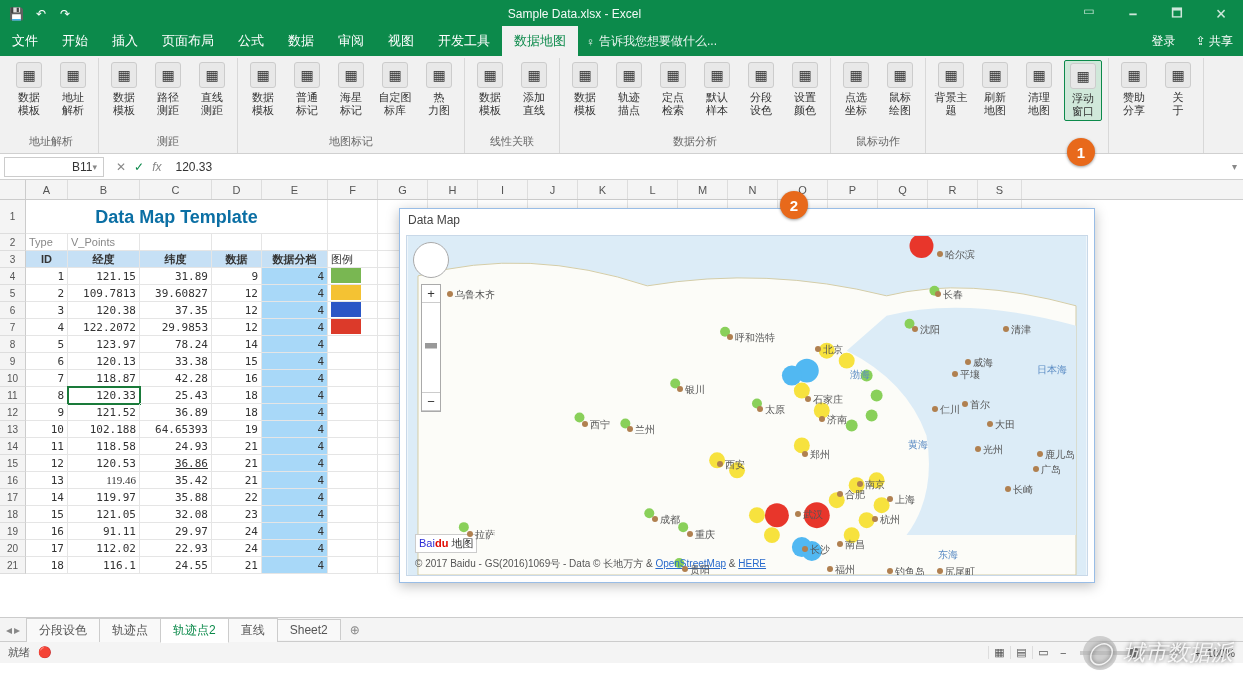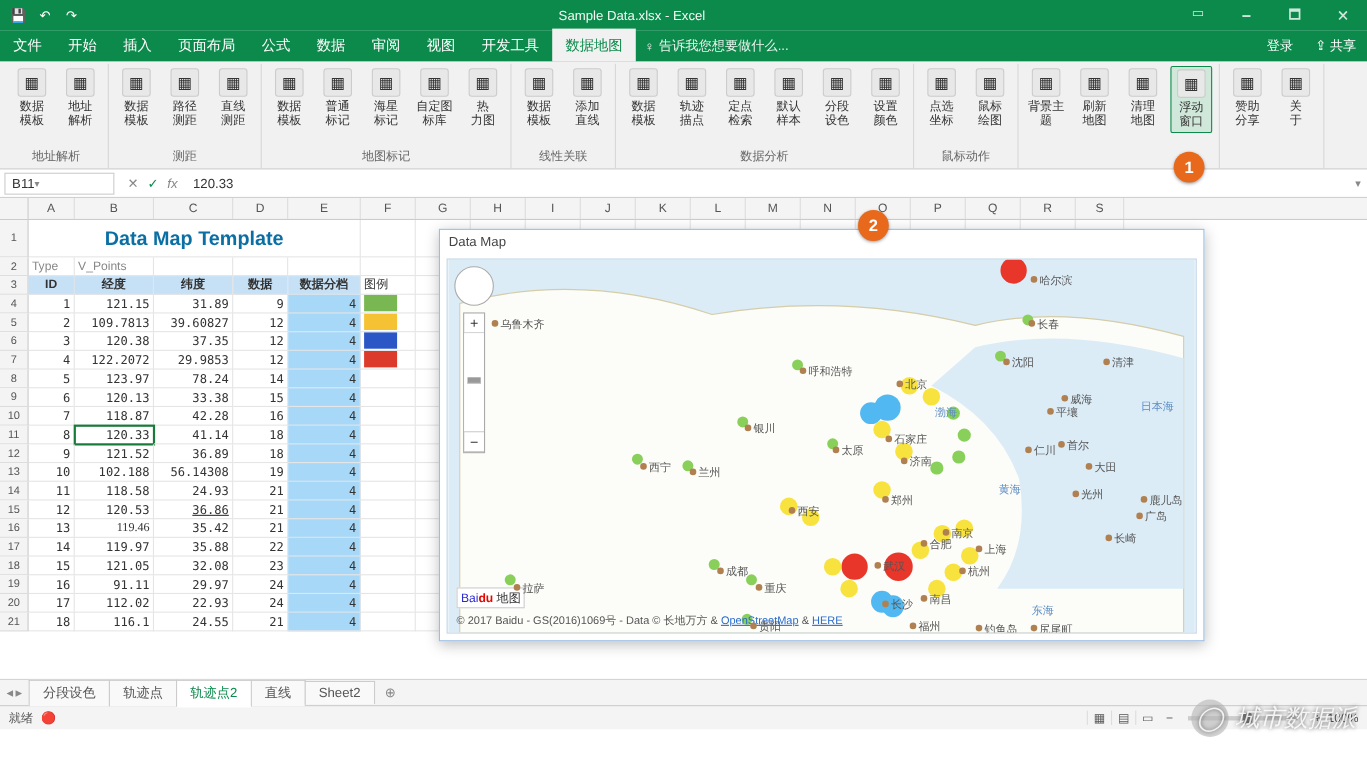--- a/index.html
+++ b/index.html
@@ -27,21 +27,21 @@
 .group .items { flex:1; display:flex; gap:6px; align-items:flex-start; padding-top:2px; }
 .group .label { text-align:center; font-size:11px; color:#666; padding:2px 0 4px; }
 .rbtn { display:flex; flex-direction:column; align-items:center; width:38px; gap:3px; cursor:pointer; padding:2px 1px; }
 .rbtn .ico { width:26px; height:26px; background:#e8e8e8; border:1px solid #ccc; border-radius:3px; display:flex; align-items:center; justify-content:center; font-size:14px; }
 .rbtn .lbl { font-size:11px; text-align:center; line-height:1.2; }
 .rbtn.highlight { background:#d0e8da; border:1px solid #0c8a4b; border-radius:2px; }
 .callout { position:absolute; width:28px; height:28px; border-radius:50%; background:#e8691b; color:#fff; font-weight:bold; display:flex; align-items:center; justify-content:center; font-size:15px; box-shadow:0 1px 3px rgba(0,0,0,.4); }
 
 
 .fbar { height:26px; border-bottom:1px solid #d0d0d0; display:flex; align-items:center; background:#fff; }
-.namebox { width:100px; border:1px solid #ccc; height:20px; margin:0 4px; padding:0 6px; font-size:12px; display:flex; align-items:center; justify-content:flex-start; }
+.namebox { width:100px; border:1px solid #ccc; height:20px; margin:0 4px; padding:0 6px; font-size:12px; display:flex; align-items:center; justify-content:flex-end; }
 .fx-btns { display:flex; gap:8px; padding:0 8px; color:#888; font-size:12px; }
 .fx-btns span { cursor:pointer; }
 .formula { flex:1; padding:0 6px; font-size:12px; }
 
 
 .grid-area { position:relative; height:437px; overflow:hidden; background:#fff; }
 .colhead { display:flex; height:20px; border-bottom:1px solid #ccc; background:#f4f4f4; font-size:11px; color:#555; }
 .corner { width:26px; border-right:1px solid #ccc; background:#f4f4f4; }
 .ch { border-right:1px solid #ddd; text-align:center; line-height:20px; }
 .rows { display:flex; }
@@ -539,21 +539,21 @@
           <div class="cell" style="width: 50px; height: 17px; line-height: 17px;"></div>
           <div class="cell" style="width: 50px; height: 17px; line-height: 17px;"></div>
           <div class="cell" style="width: 50px; height: 17px; line-height: 17px;"></div>
           <div class="cell" style="width: 50px; height: 17px; line-height: 17px;"></div>
           <div class="cell" style="width: 50px; height: 17px; line-height: 17px;"></div>
           <div class="cell" style="width: 44px; height: 17px; line-height: 17px;"></div>
         </div>
         <div class="row" style="height: 17px;">
           <div class="cell num" style="width: 42px; height: 17px; line-height: 17px;">8</div>
           <div class="cell num sel-cell" style="width: 72px; height: 17px; line-height: 17px;">120.33</div>
-          <div class="cell num" style="width: 72px; height: 17px; line-height: 17px;">41.14</div>
+          <div class="cell num" style="width: 72px; height: 17px; line-height: 17px;">25.43</div>
           <div class="cell num" style="width: 50px; height: 17px; line-height: 17px;">18</div>
           <div class="cell blue-col num" style="width: 66px; height: 17px; line-height: 17px;">4</div>
           <div class="cell" style="width: 50px; height: 17px; line-height: 17px;"></div>
           <div class="cell" style="width: 50px; height: 17px; line-height: 17px;"></div>
           <div class="cell" style="width: 50px; height: 17px; line-height: 17px;"></div>
           <div class="cell" style="width: 50px; height: 17px; line-height: 17px;"></div>
           <div class="cell" style="width: 50px; height: 17px; line-height: 17px;"></div>
           <div class="cell" style="width: 50px; height: 17px; line-height: 17px;"></div>
           <div class="cell" style="width: 50px; height: 17px; line-height: 17px;"></div>
           <div class="cell" style="width: 50px; height: 17px; line-height: 17px;"></div>
@@ -581,21 +581,21 @@
           <div class="cell" style="width: 50px; height: 17px; line-height: 17px;"></div>
           <div class="cell" style="width: 50px; height: 17px; line-height: 17px;"></div>
           <div class="cell" style="width: 50px; height: 17px; line-height: 17px;"></div>
           <div class="cell" style="width: 50px; height: 17px; line-height: 17px;"></div>
           <div class="cell" style="width: 50px; height: 17px; line-height: 17px;"></div>
           <div class="cell" style="width: 44px; height: 17px; line-height: 17px;"></div>
         </div>
         <div class="row" style="height: 17px;">
           <div class="cell num" style="width: 42px; height: 17px; line-height: 17px;">10</div>
           <div class="cell num" style="width: 72px; height: 17px; line-height: 17px;">102.188</div>
-          <div class="cell num" style="width: 72px; height: 17px; line-height: 17px;">56.14308</div>
+          <div class="cell num" style="width: 72px; height: 17px; line-height: 17px;">64.65393</div>
           <div class="cell num" style="width: 50px; height: 17px; line-height: 17px;">19</div>
           <div class="cell blue-col num" style="width: 66px; height: 17px; line-height: 17px;">4</div>
           <div class="cell" style="width: 50px; height: 17px; line-height: 17px;"></div>
           <div class="cell" style="width: 50px; height: 17px; line-height: 17px;"></div>
           <div class="cell" style="width: 50px; height: 17px; line-height: 17px;"></div>
           <div class="cell" style="width: 50px; height: 17px; line-height: 17px;"></div>
           <div class="cell" style="width: 50px; height: 17px; line-height: 17px;"></div>
           <div class="cell" style="width: 50px; height: 17px; line-height: 17px;"></div>
           <div class="cell" style="width: 50px; height: 17px; line-height: 17px;"></div>
           <div class="cell" style="width: 50px; height: 17px; line-height: 17px;"></div>

